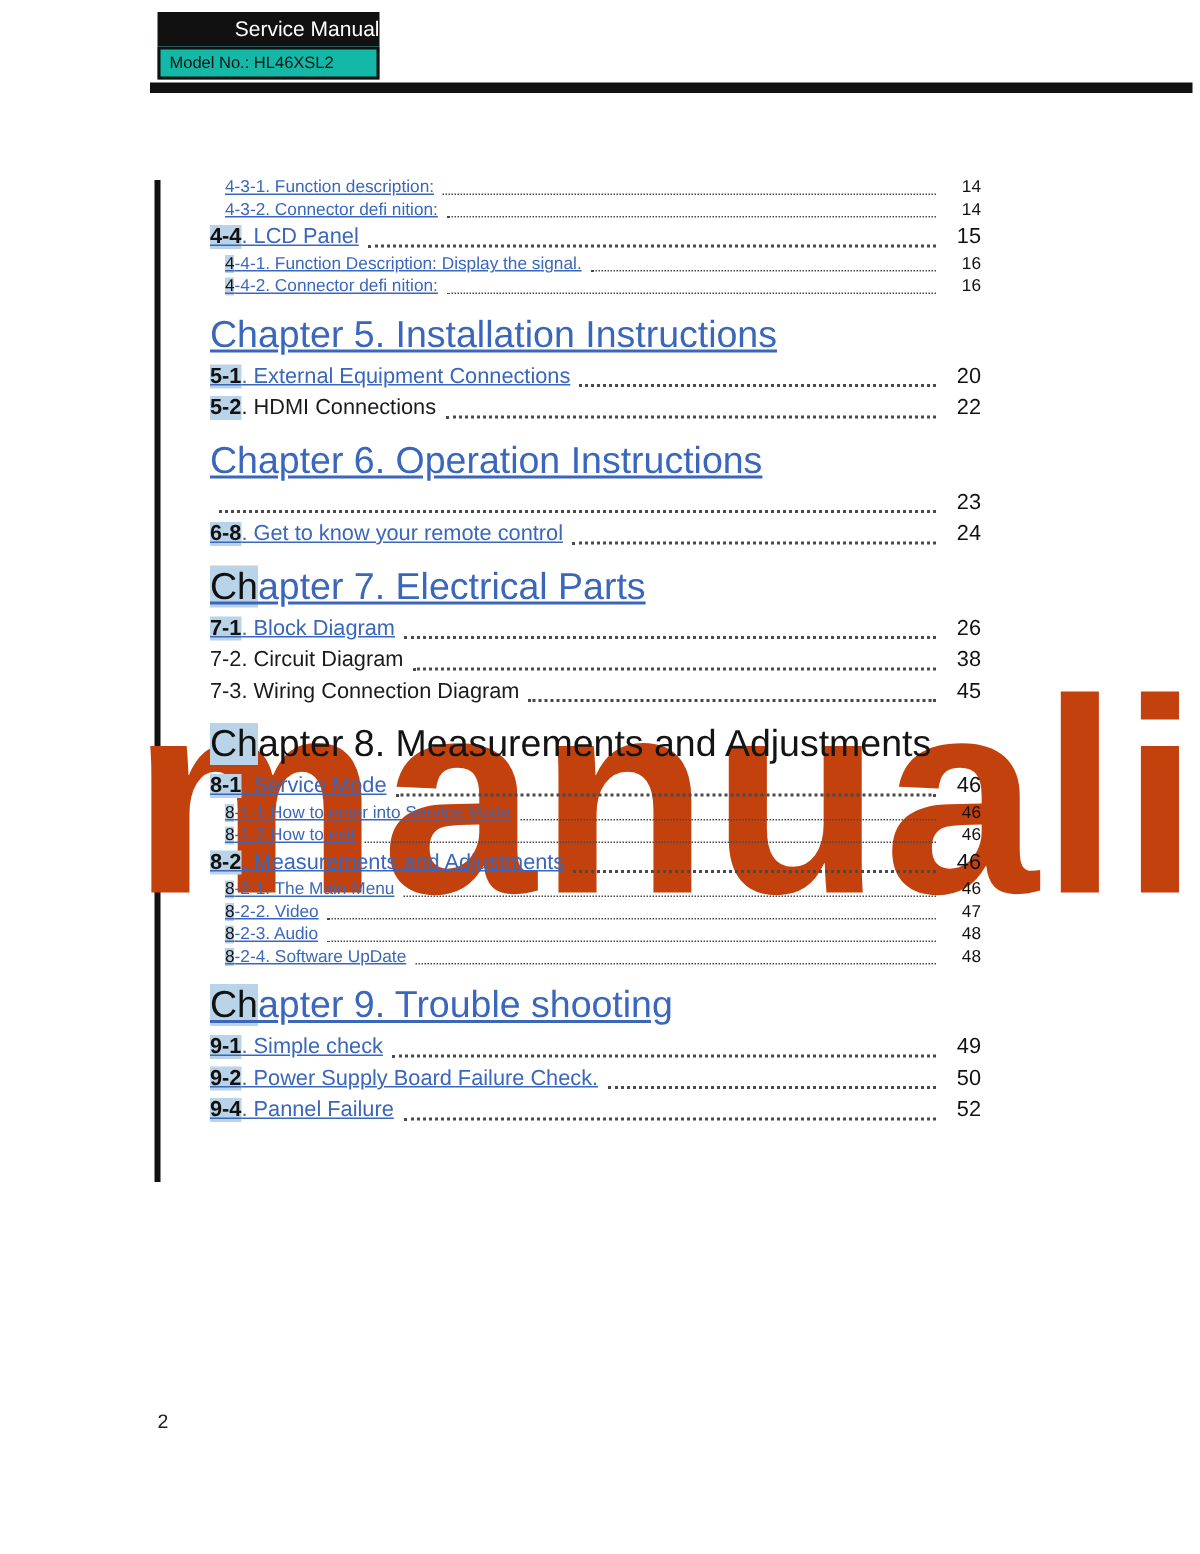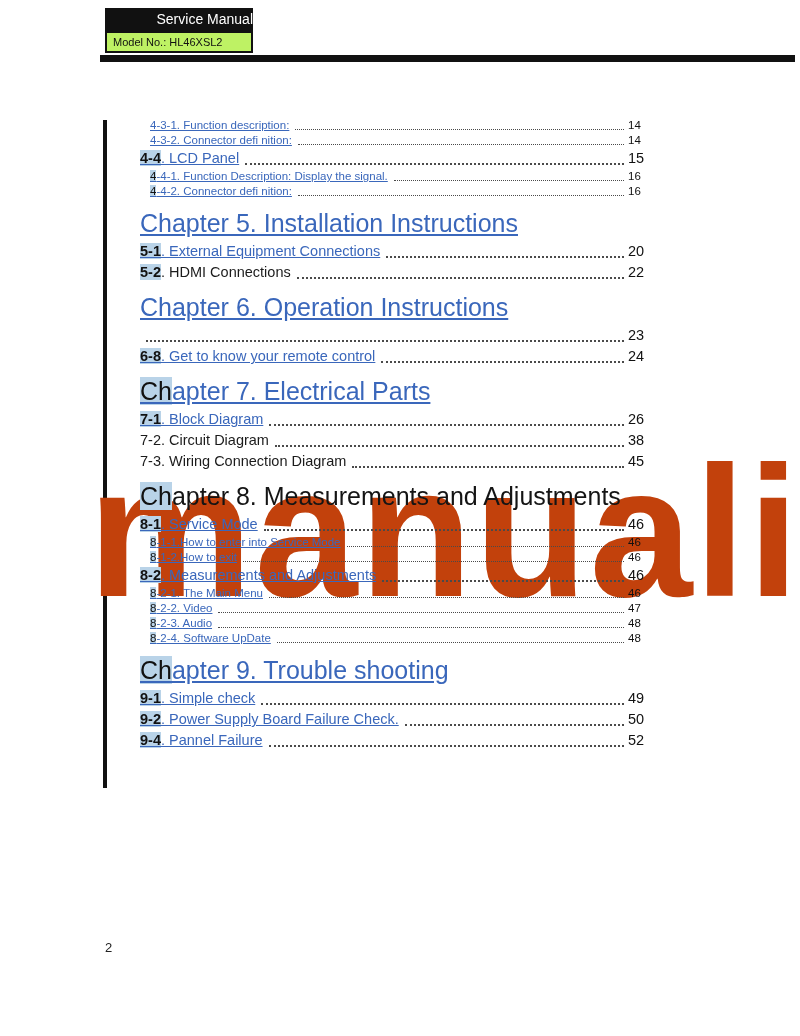--- a/index.html
+++ b/index.html
@@ -14,21 +14,21 @@
   
   .title-box{
     position:absolute;left:105px;top:8px;width:148px;height:23px;
     background:#111;color:#fff;font-size:14px;line-height:23px;
     padding-left:10px;box-sizing:border-box;text-align:right;
   }
   .model-box{
     position:absolute;left:105px;top:31px;width:148px;height:22px;
     border:2px solid #111;box-sizing:border-box;
     font-size:11px;line-height:18px;padding-left:6px;color:#111;
-    background:#bef264;
+    background:#14b8a6;
   }
   .top-rule{
     position:absolute;left:100px;top:55px;width:695px;height:7px;background:#111;
   }
   .left-rule{
     position:absolute;left:103px;top:120px;width:4px;height:668px;background:#111;
   }
   
   .watermark{
     position:absolute;left:88px;top:440px;
@@ -49,21 +49,21 @@
   .plain{color:#1b1b1b;text-decoration:none;}
   .chapter .plain{color:#141414;}
   .hl{background:#b9d3e8;color:#111;}
   .l1 .hl{font-weight:bold;text-align:right;}
   .leader{
     flex:1;min-width:18px;
     border-bottom:2px dotted #4a4a4a;
     margin:0 4px 4px 6px;
   }
   .l2 .leader{border-bottom:1.5px dotted #4a4a4a;margin-bottom:3px;}
-  .pg{min-width:26px;text-align:left;color:#111;}
+  .pg{min-width:26px;text-align:right;color:#111;}
   
   .folio{
     position:absolute;left:105px;top:940px;font-size:13px;color:#222;z-index:1;
   }
 </style>
 </head>
 <body>
 
 <div class="page">
   <div class="title-box">

